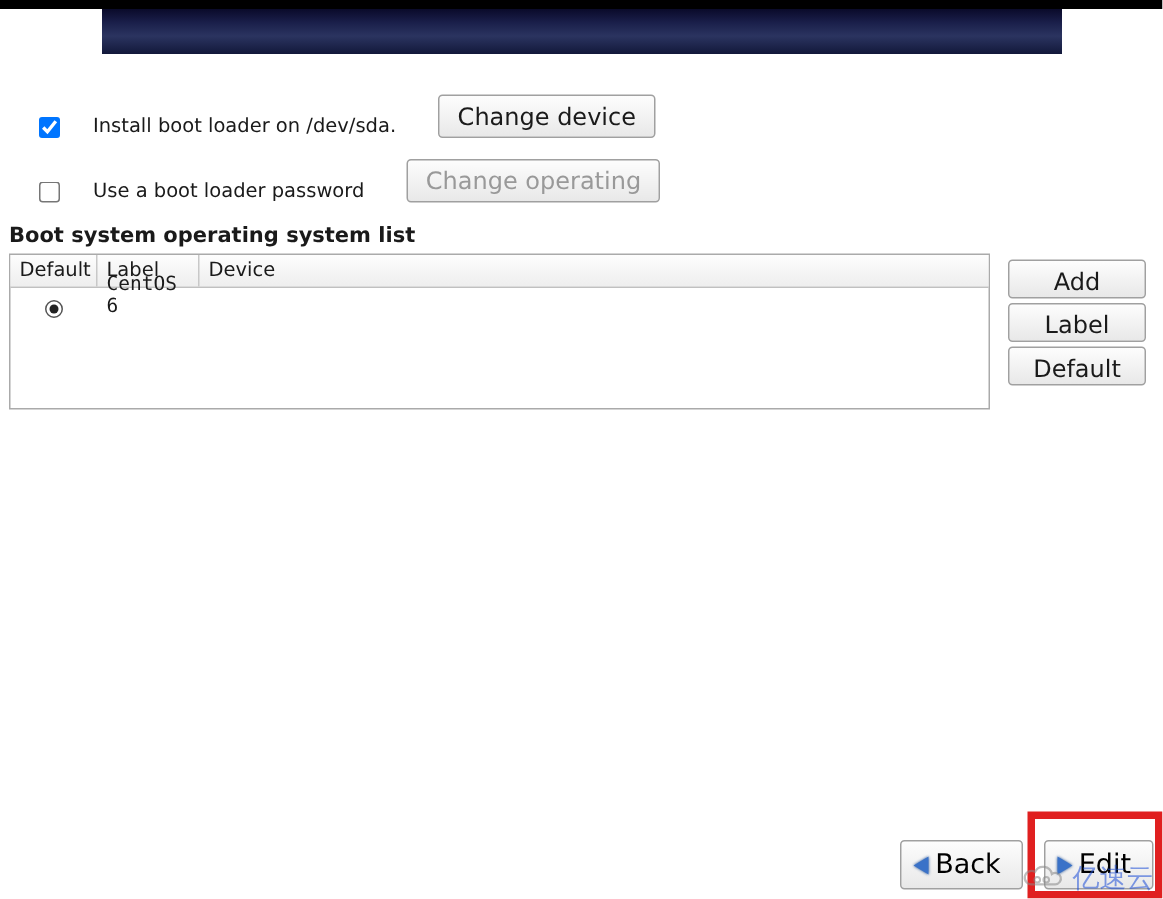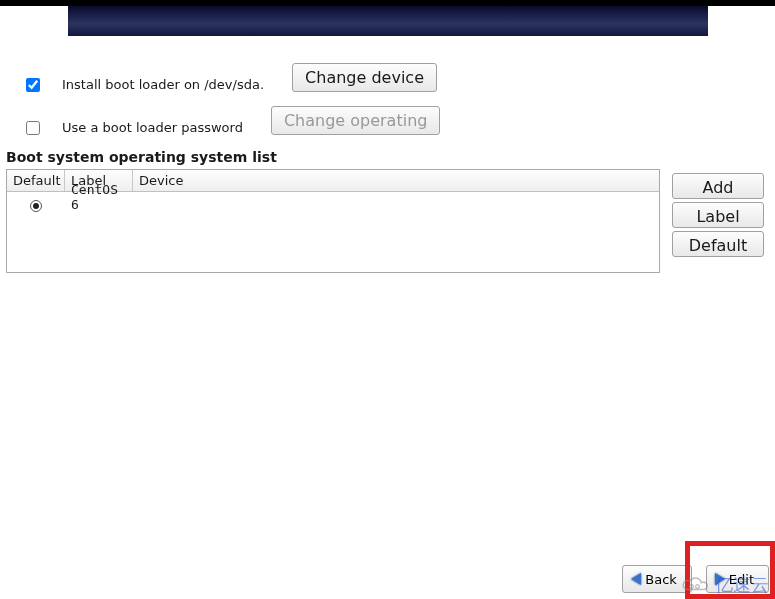--- a/index.html
+++ b/index.html
@@ -151,21 +151,21 @@
       right: 6px;
       display: flex;
       gap: 14px;
       align-items: center;
     }
     button.nav {
       background: linear-gradient(to bottom, #fdfdfd, #e8e8e8);
       border: 1px solid #a0a0a0;
       border-radius: 3px;
       padding: 5px 14px 5px 8px;
-      font-size: 13px;
+      font-size: 18px;
       font-family: inherit;
       cursor: pointer;
       display: flex;
       align-items: center;
       gap: 4px;
       min-height: 28px;
     }
     .arrow-back {
       width: 0; height: 0;
       border-top: 6px solid transparent;

